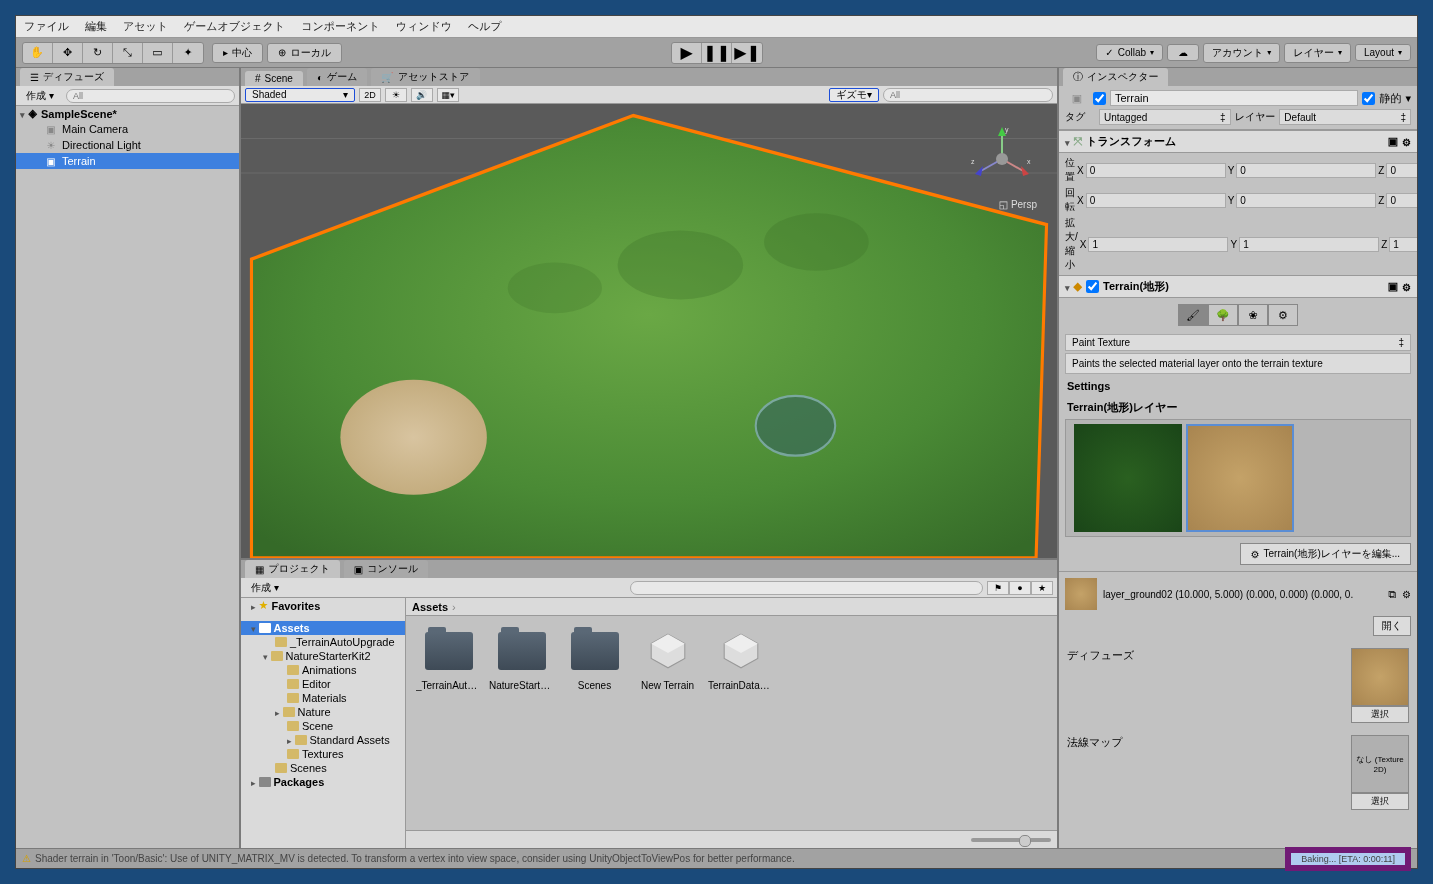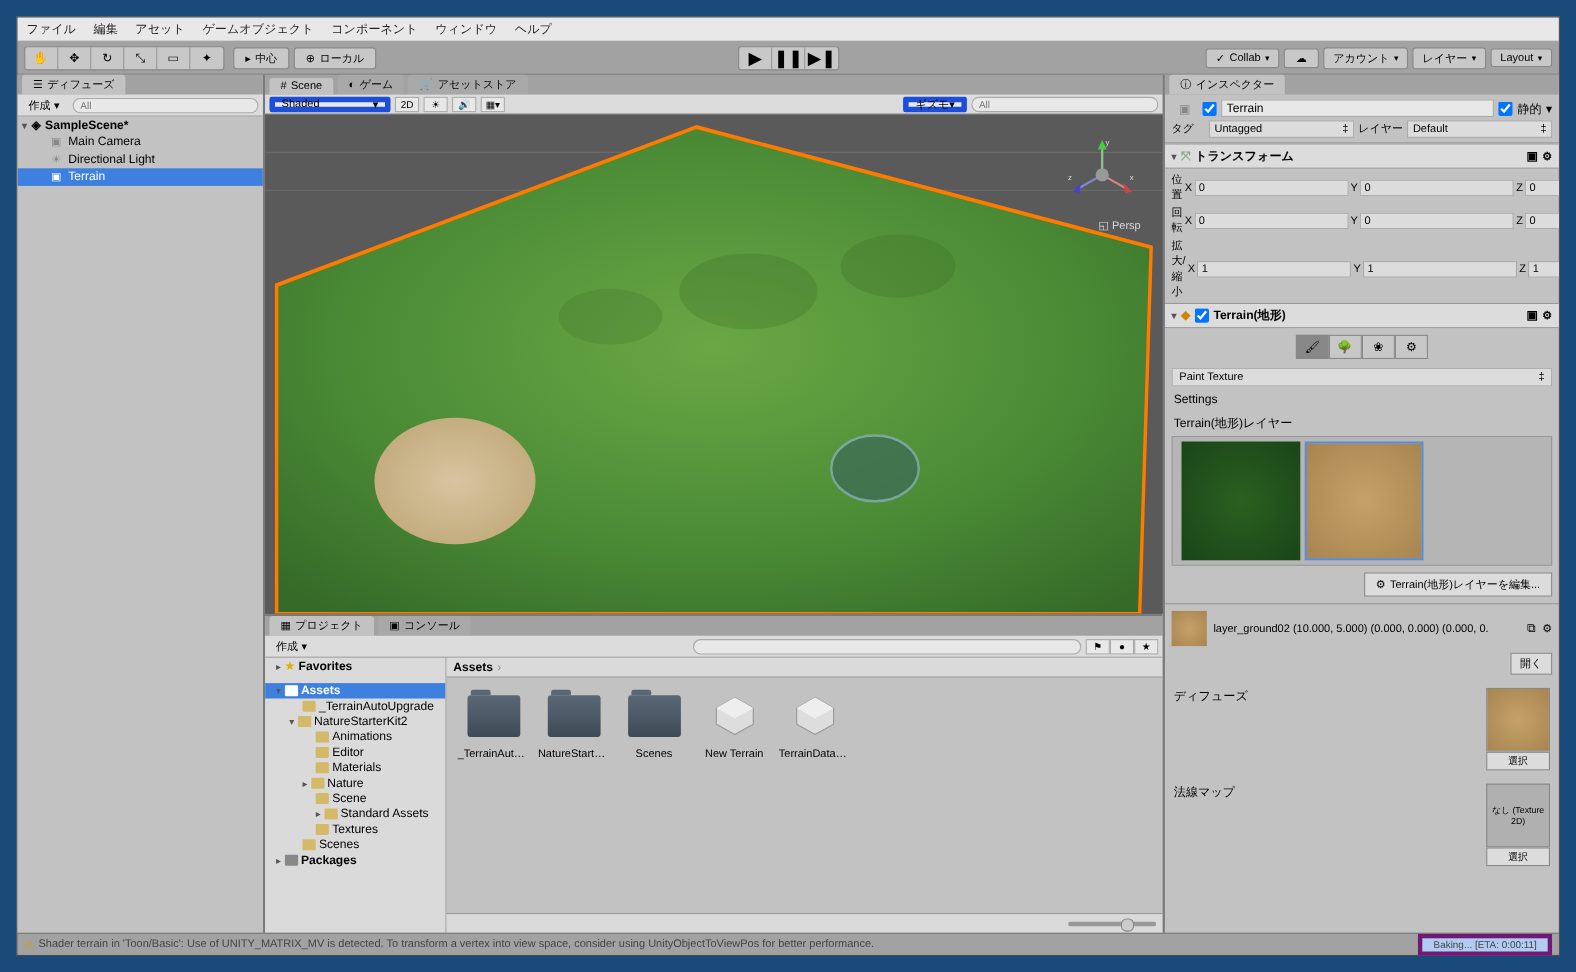--- a/index.html
+++ b/index.html
@@ -45,21 +45,21 @@
 .hierarchy-body { flex: 1; background: #c2c2c2; overflow: auto; font-size: 11px; }
 .h-row { padding: 1px 4px 1px 14px; display: flex; align-items: center; gap: 4px; cursor: pointer; }
 .h-row.scene { font-weight: bold; padding-left: 4px; }
 .h-row.selected { background: #3d80df; color: #fff; }
 .h-icon { width: 14px; height: 14px; display: inline-flex; align-items: center; justify-content: center; font-size: 10px; color: #888; }
 
 
 .center-col { flex: 1; display: flex; flex-direction: column; min-width: 0; }
 .scene-tabs { height: 18px; background: #a2a2a2; display: flex; align-items: flex-end; font-size: 10px; }
 .scene-toolbar { height: 18px; background: #dcdcdc; border-bottom: 1px solid #999; display: flex; align-items: center; font-size: 10px; padding: 0 4px; gap: 4px; }
-.scene-dd { background: #e8e8e8; border: 5px solid #1d4ed8; padding: 0 6px; height: 14px; display: flex; align-items: center; border-radius: 2px; cursor: pointer; }
+.scene-dd { background: #e8e8e8; border: 1px solid #1d4ed8; padding: 0 6px; height: 14px; display: flex; align-items: center; border-radius: 2px; cursor: pointer; }
 .scene-tb-btn { width: 22px; height: 14px; background: #e8e8e8; border: 1px solid #aaa; display: flex; align-items: center; justify-content: center; cursor: pointer; font-size: 9px; }
 .scene-view { flex: 1; background: #5a5a5a; position: relative; overflow: hidden; }
 .scene-canvas { width: 100%; height: 100%; }
 .gizmo3d { position: absolute; top: 20px; right: 20px; width: 70px; height: 70px; }
 .persp-label { position: absolute; top: 95px; right: 20px; font-size: 10px; color: #ddd; }
 
 
 .project-panel { height: 290px; background: #c2c2c2; display: flex; flex-direction: column; border-top: 2px solid #7a7a7a; }
 .project-body { flex: 1; display: flex; min-height: 0; }
 .project-left { width: 165px; background: #dadada; overflow: auto; font-size: 11px; border-right: 1px solid #999; }
@@ -93,41 +93,41 @@
 .comp-body { padding: 2px 6px; }
 .xyz-row { display: flex; align-items: center; gap: 2px; padding: 1px 0; font-size: 10px; }
 .xyz-label { width: 95px; }
 .xyz-axis { width: 12px; text-align: right; }
 .xyz-input { flex: 1; background: #dcdcdc; border: 1px solid #aaa; padding: 0 3px; height: 15px; font-size: 10px; }
 .terrain-tools { display: flex; justify-content: center; gap: 0; padding: 6px; }
 .tt-btn { width: 30px; height: 22px; background: #c8c8c8; border: 1px solid #888; display: flex; align-items: center; justify-content: center; cursor: pointer; }
 .tt-btn.active { background: #888; }
 .insp-wide-dd { background: #dcdcdc; border: 1px solid #aaa; padding: 2px 6px; margin: 2px 6px; font-size: 10px; display: flex; }
 .insp-desc { background: #dcdcdc; border: 1px solid #aaa; padding: 4px 6px; margin: 2px 6px; font-size: 10px; }
-.insp-section-label { padding: 4px 8px; font-weight: normal; font-size: 11px; }
+.insp-section-label { padding: 4px 8px; font-weight: bold; font-size: 11px; }
 .layer-grid { display: flex; gap: 4px; padding: 4px 8px; background: #b5b5b5; margin: 0 6px; border: 1px solid #999; }
 .layer-thumb { width: 108px; height: 108px; cursor: pointer; }
 .lt-grass { background: radial-gradient(circle, #2a6020 0%, #1a4518 100%); }
 .lt-sand { background: radial-gradient(circle, #c4a268 0%, #a88550 100%); border: 2px solid #5a8dd4; }
 .edit-layer-btn { background: #dcdcdc; border: 1px solid #888; padding: 3px 10px; margin: 6px; float: right; font-size: 10px; cursor: pointer; display: flex; align-items: center; gap: 4px; }
 .layer-detail { display: flex; align-items: center; gap: 6px; padding: 6px; border-top: 1px solid #999; clear: both; }
 .layer-detail-thumb { width: 32px; height: 32px; background: radial-gradient(circle, #c4a268 0%, #a88550 100%); }
 .layer-detail-text { flex: 1; font-size: 10px; }
 .open-btn { background: #dcdcdc; border: 1px solid #888; padding: 2px 8px; font-size: 10px; cursor: pointer; }
 .map-row { display: flex; align-items: flex-start; padding: 6px 8px; gap: 25px; }
 .map-label { flex: 1; font-size: 11px; }
 .map-thumb { width: 58px; display: flex; flex-direction: column; }
 .map-img { width: 58px; height: 58px; border: 1px solid #888; background: #b0b0b0; display: flex; align-items: center; justify-content: center; font-size: 8px; text-align: center; }
 .map-img.diffuse { background: radial-gradient(circle, #c4a268 0%, #a88550 100%); }
 .map-select { background: #dcdcdc; border: 1px solid #888; font-size: 9px; text-align: center; padding: 1px; cursor: pointer; }
 
 
 .statusbar { height: 20px; background: #a2a2a2; border-top: 1px solid #7a7a7a; display: flex; align-items: center; padding: 0 6px; font-size: 10px; color: #444; }
 .warn-icon { color: #d4a100; margin-right: 4px; }
-.baking { margin-left: auto; background: #b0ccf0; border: 4px solid #701a75; padding: 1px 10px; font-size: 9px; }
+.baking { margin-left: auto; background: #b0ccf0; border: 6px solid #701a75; padding: 1px 10px; font-size: 9px; }
 
 .gear-icon::before { content: "⚙"; font-size: 10px; }
 .arrow-r::before { content: "▸"; font-size: 9px; color: #555; }
 .arrow-d::before { content: "▾"; font-size: 9px; color: #555; }
 </style>
 </head>
 <body>
 
 <div class="window">
 
@@ -472,20 +472,21 @@
           <div class="tt-btn active">🖌</div>
           <div class="tt-btn">🌳</div>
           <div class="tt-btn">❀</div>
           <div class="tt-btn">⚙</div>
         </div>
 
         <div class="insp-wide-dd">
             <span>Paint Texture</span>
             <span style="margin-left:auto">‡</span>
           </div>
+        <div class="insp-desc">Paints the selected material layer onto the terrain texture</div>
 
         <div class="insp-section-label">Settings</div>
         <div class="insp-section-label">Terrain(地形)レイヤー</div>
 
         <div class="layer-grid">
           <div class="layer-thumb lt-grass"></div>
           <div class="layer-thumb lt-sand"></div>
         </div>
 
         <div style="display:flex;justify-content:flex-end">

